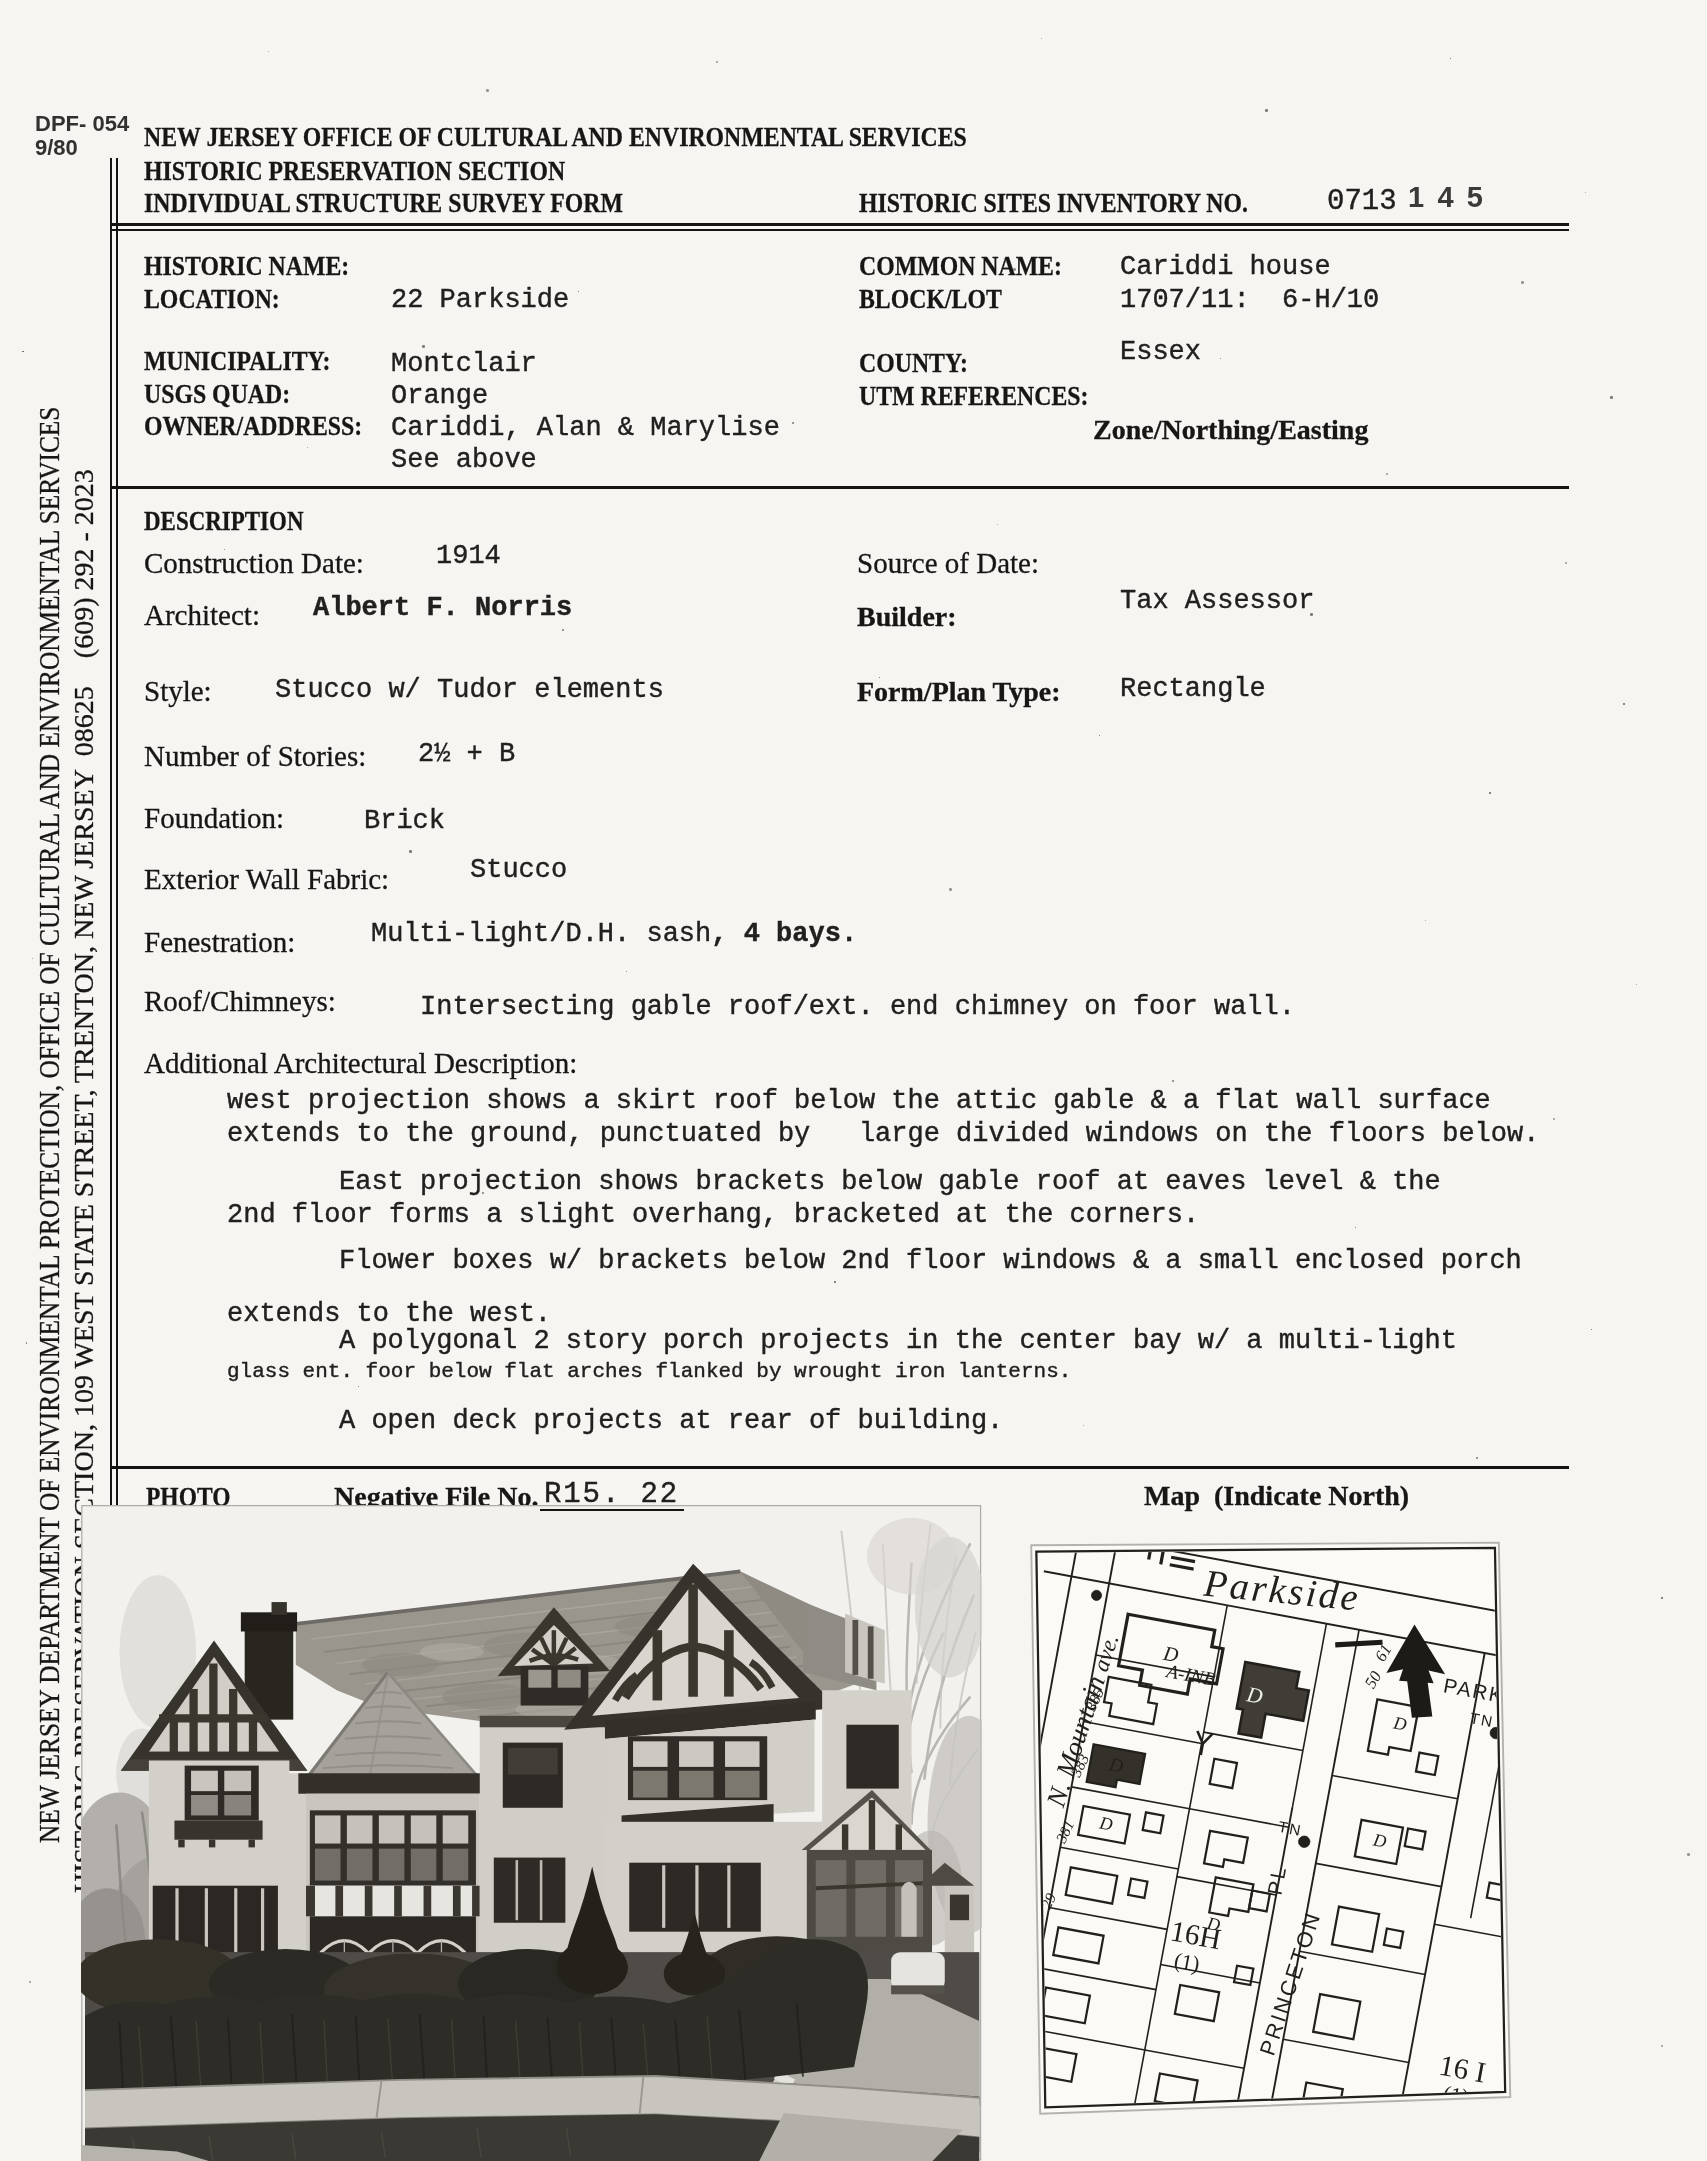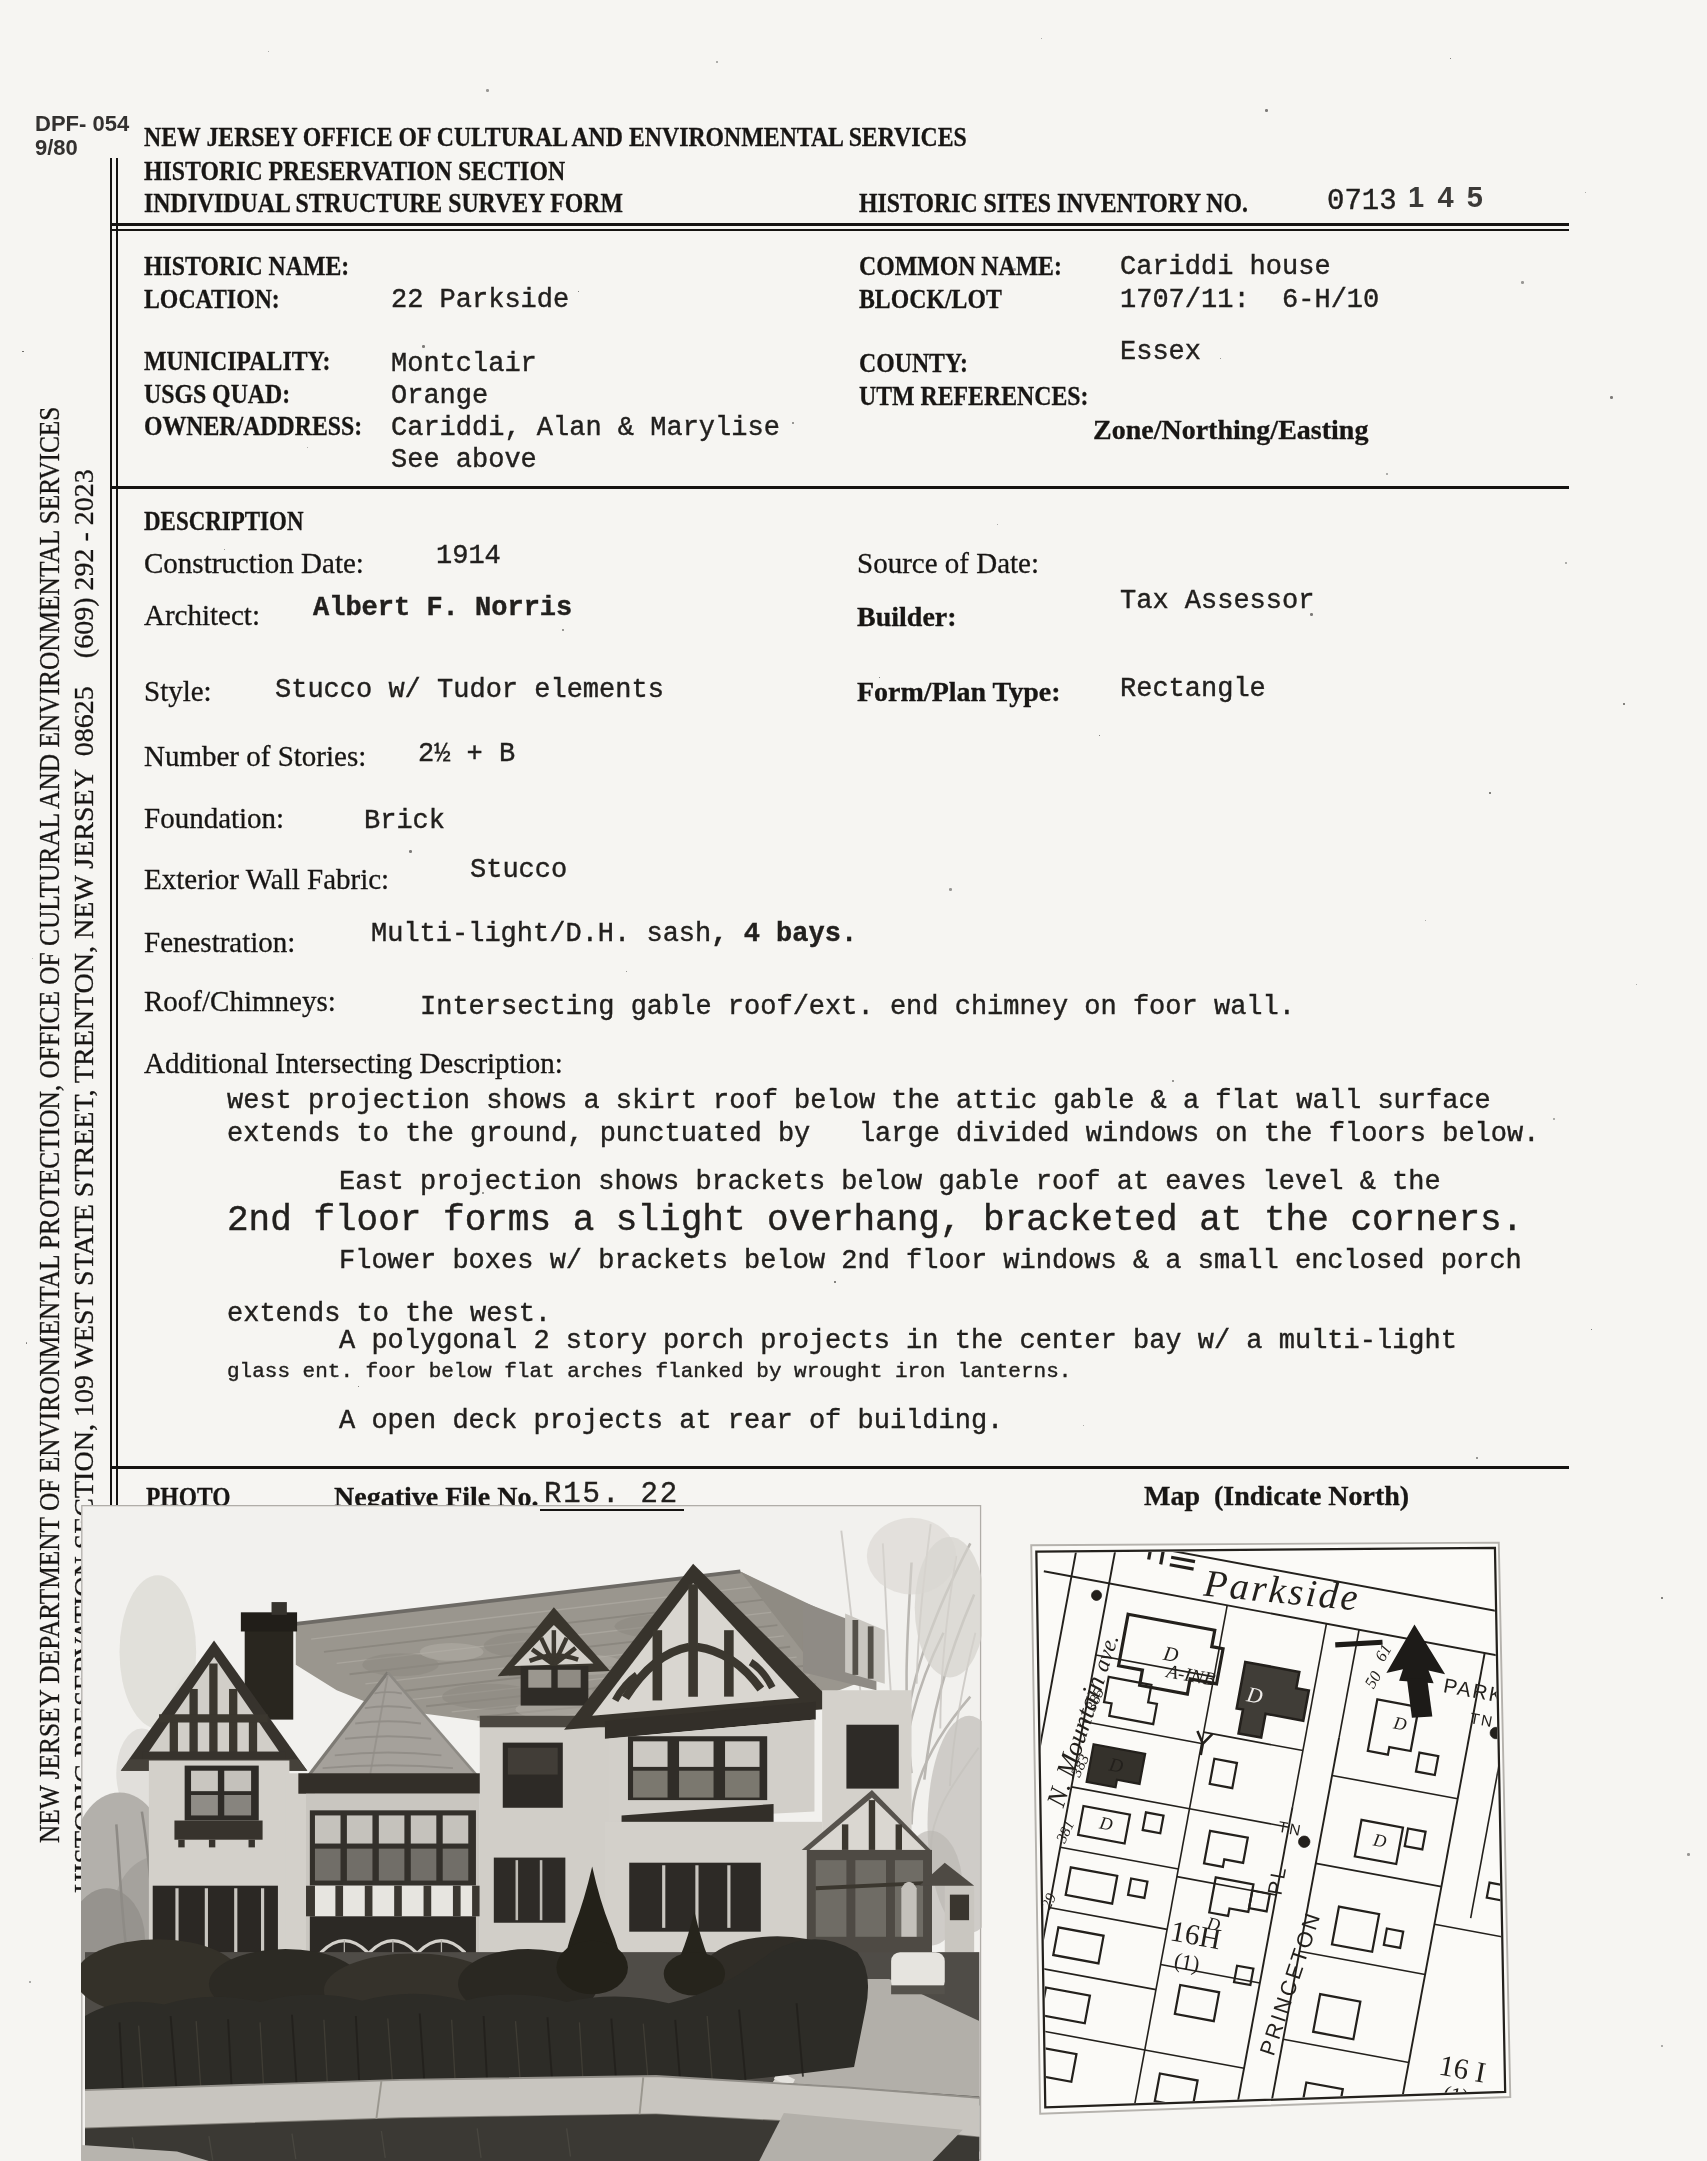--- a/index.html
+++ b/index.html
@@ -70,26 +70,26 @@
 <div class="abs ser dl" style="left:144px;top:740px;">Number of Stories:</div>
 <div class="abs mono" style="left:418px;top:739px;font-size:27px;">2½ + B</div>
 <div class="abs ser dl" style="left:144px;top:802px;">Foundation:</div>
 <div class="abs mono" style="left:356px;top:806px;font-size:27px;margin-left:8px;">Brick</div>
 <div class="abs ser dl" style="left:144px;top:863px;">Exterior Wall Fabric:</div>
 <div class="abs mono" style="left:470px;top:855px;font-size:27px;">Stucco</div>
 <div class="abs ser dl" style="left:144px;top:926px;">Fenestration:</div>
 <div class="abs mono" style="left:371px;top:919px;font-size:27px;">Multi-light/D.H. sash<span style="font-weight:700;">, 4 bays.</span></div>
 <div class="abs ser dl" style="left:144px;top:985px;">Roof/Chimneys:</div>
 <div class="abs mono" style="left:420px;top:992px;font-size:27px;">Intersecting gable roof/ext. end chimney on foor wall.</div>
-<div class="abs ser dl" style="left:144px;top:1047px;">Additional Intersecting Description:</div>
+<div class="abs ser dl" style="left:144px;top:1047px;">Additional Architectural Description:</div>
 
 <div class="abs mono" style="left:227px;top:1086px;font-size:27px;">west projection shows a skirt roof below the attic gable &amp; a flat wall surface</div>
 <div class="abs mono" style="left:227px;top:1119px;font-size:27px;">extends to the ground, punctuated by   large divided windows on the floors below.</div>
 <div class="abs mono" style="left:339px;top:1167px;font-size:27px;">East projection shows brackets below gable roof at eaves level &amp; the</div>
-<div class="abs mono" style="left:227px;top:1200px;font-size:36px;">2nd floor forms a slight overhang, bracketed at the corners.</div>
+<div class="abs mono" style="left:227px;top:1200px;font-size:27px;">2nd floor forms a slight overhang, bracketed at the corners.</div>
 <div class="abs mono" style="left:339px;top:1246px;font-size:27px;">Flower boxes w/ brackets below 2nd floor windows &amp; a small enclosed porch</div>
 <div class="abs mono" style="left:227px;top:1279px;font-size:27px;margin-top:20px;">extends to the west.</div>
 <div class="abs mono" style="left:339px;top:1326px;font-size:27px;">A polygonal 2 story porch projects in the center bay w/ a multi-light</div>
 <div class="abs mono" style="left:227px;top:1360px;font-size:21px;">glass ent. foor below flat arches flanked by wrought iron lanterns.</div>
 <div class="abs mono" style="left:339px;top:1406px;font-size:27px;">A open deck projects at rear of building.</div>
 
 <div class="abs ser" style="left:146px;top:1481px;font-size:28px;font-weight:700;transform:scaleX(.84);transform-origin:left top;">PHOTO</div>
 <div class="abs ser" style="left:334px;top:1481px;font-size:28px;font-weight:700;">Negative File No.</div>
 <div class="abs mono" style="left:544px;top:1478px;font-size:29px;letter-spacing:1.9px;">R15. 22</div>
 <div class="line" style="left:540px;top:1509px;width:144px;height:1.9px;z-index:5;"></div>

